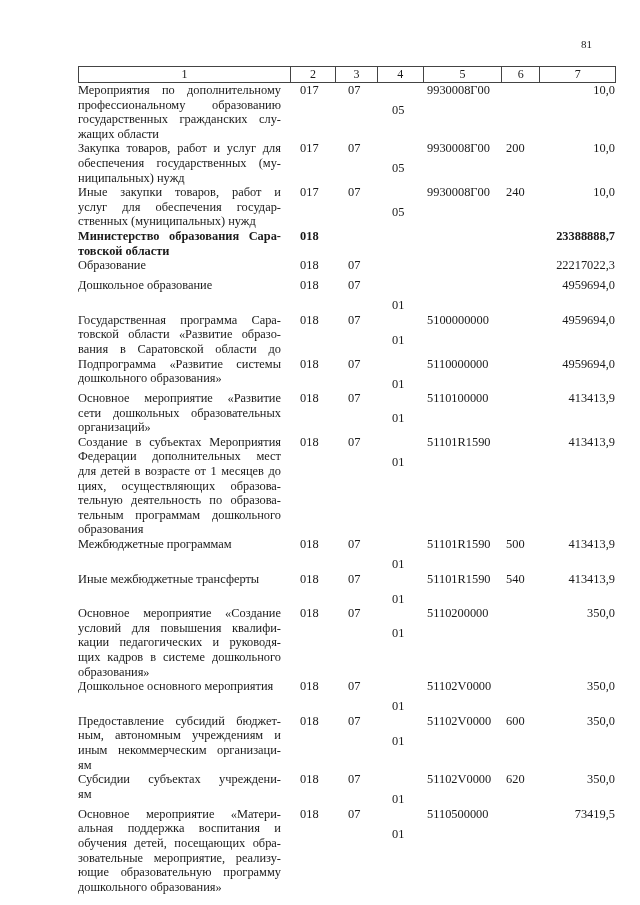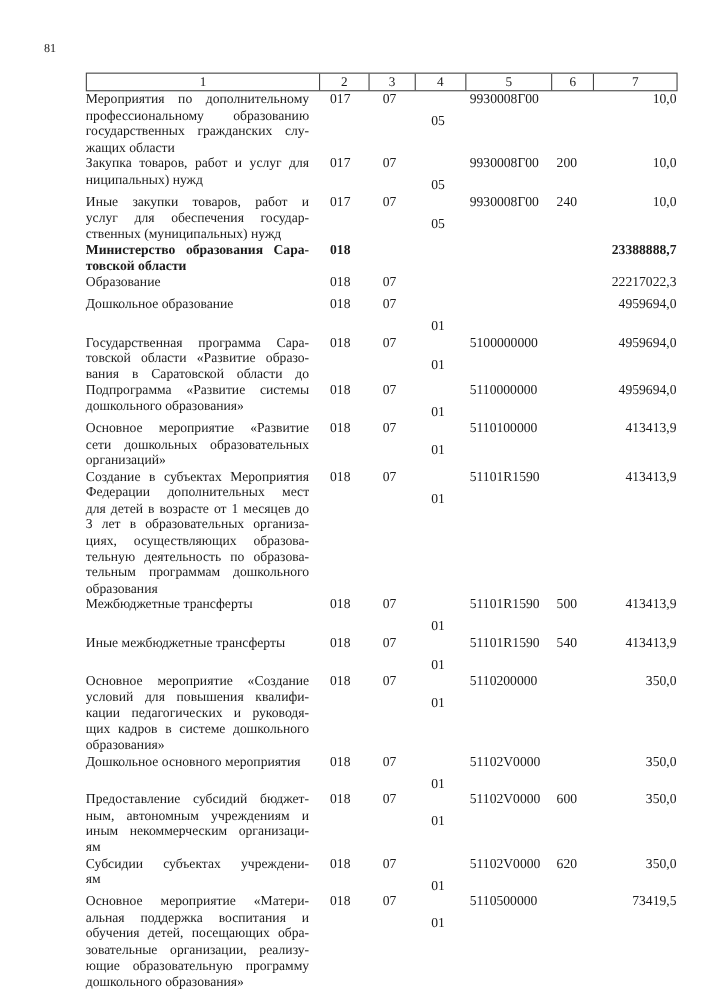--- a/index.html
+++ b/index.html
@@ -14,21 +14,21 @@
       overflow: hidden;
       font-family: "Liberation Serif", "DejaVu Serif", serif;
       color: #1a1a1a;
       font-size: 12.4px;
     }
     .page-number {
       position: absolute;
       top: 38px;
       left: 0;
       width: 592px;
-      text-align: left;
+      text-align: right;
       font-size: 11px;
       padding-left: 40px;
       box-sizing: border-box;
     }
     .table {
       position: absolute;
       left: 78px;
       top: 66px;
       width: 538px;
     }
@@ -113,20 +113,21 @@
         <div class="v v2">017</div>
         <div class="v v3">07</div>
         <div class="v v4">05</div>
         <div class="v v5">9930008Г00</div>
         <div class="v v6"></div>
         <div class="v v7">10,0</div>
       </div>
       <div class="row">
         <div class="name">
           <span class="ln">Закупка товаров, работ и услуг для</span>
+          <span class="ln">обеспечения государственных (му-</span>
           <span class="ln last">ниципальных) нужд</span>
         </div>
         <div class="v v2">017</div>
         <div class="v v3">07</div>
         <div class="v v4">05</div>
         <div class="v v5">9930008Г00</div>
         <div class="v v6">200</div>
         <div class="v v7">10,0</div>
       </div>
       <div class="row">
@@ -212,36 +213,35 @@
         <div class="v v4">01</div>
         <div class="v v5">5110100000</div>
         <div class="v v6"></div>
         <div class="v v7">413413,9</div>
       </div>
       <div class="row">
         <div class="name">
           <span class="ln">Создание в субъектах Мероприятия</span>
           <span class="ln">Федерации дополнительных мест</span>
           <span class="ln">для детей в возрасте от 1 месяцев до</span>
-          <span class="ln">3 лет в образовательных организа-</span>
           <span class="ln">циях, осуществляющих образова-</span>
           <span class="ln">тельную деятельность по образова-</span>
           <span class="ln">тельным программам дошкольного</span>
           <span class="ln last">образования</span>
         </div>
         <div class="v v2">018</div>
         <div class="v v3">07</div>
         <div class="v v4">01</div>
         <div class="v v5">51101R1590</div>
         <div class="v v6"></div>
         <div class="v v7">413413,9</div>
       </div>
       <div class="row">
         <div class="name">
-          <span class="ln last">Межбюджетные трансферты</span>
+          <span class="ln last">Межбюджетные программам</span>
         </div>
         <div class="v v2">018</div>
         <div class="v v3">07</div>
         <div class="v v4">01</div>
         <div class="v v5">51101R1590</div>
         <div class="v v6">500</div>
         <div class="v v7">413413,9</div>
       </div>
       <div class="row">
         <div class="name">
@@ -304,21 +304,21 @@
         <div class="v v4">01</div>
         <div class="v v5">51102V0000</div>
         <div class="v v6">620</div>
         <div class="v v7">350,0</div>
       </div>
       <div class="row">
         <div class="name">
           <span class="ln">Основное мероприятие «Матери-</span>
           <span class="ln">альная поддержка воспитания и</span>
           <span class="ln">обучения детей, посещающих обра-</span>
-          <span class="ln">зовательные организации, реализу-</span>
+          <span class="ln">зовательные мероприятие, реализу-</span>
           <span class="ln">ющие образовательную программу</span>
           <span class="ln last">дошкольного образования»</span>
         </div>
         <div class="v v2">018</div>
         <div class="v v3">07</div>
         <div class="v v4">01</div>
         <div class="v v5">5110500000</div>
         <div class="v v6"></div>
         <div class="v v7">73419,5</div>
       </div>

